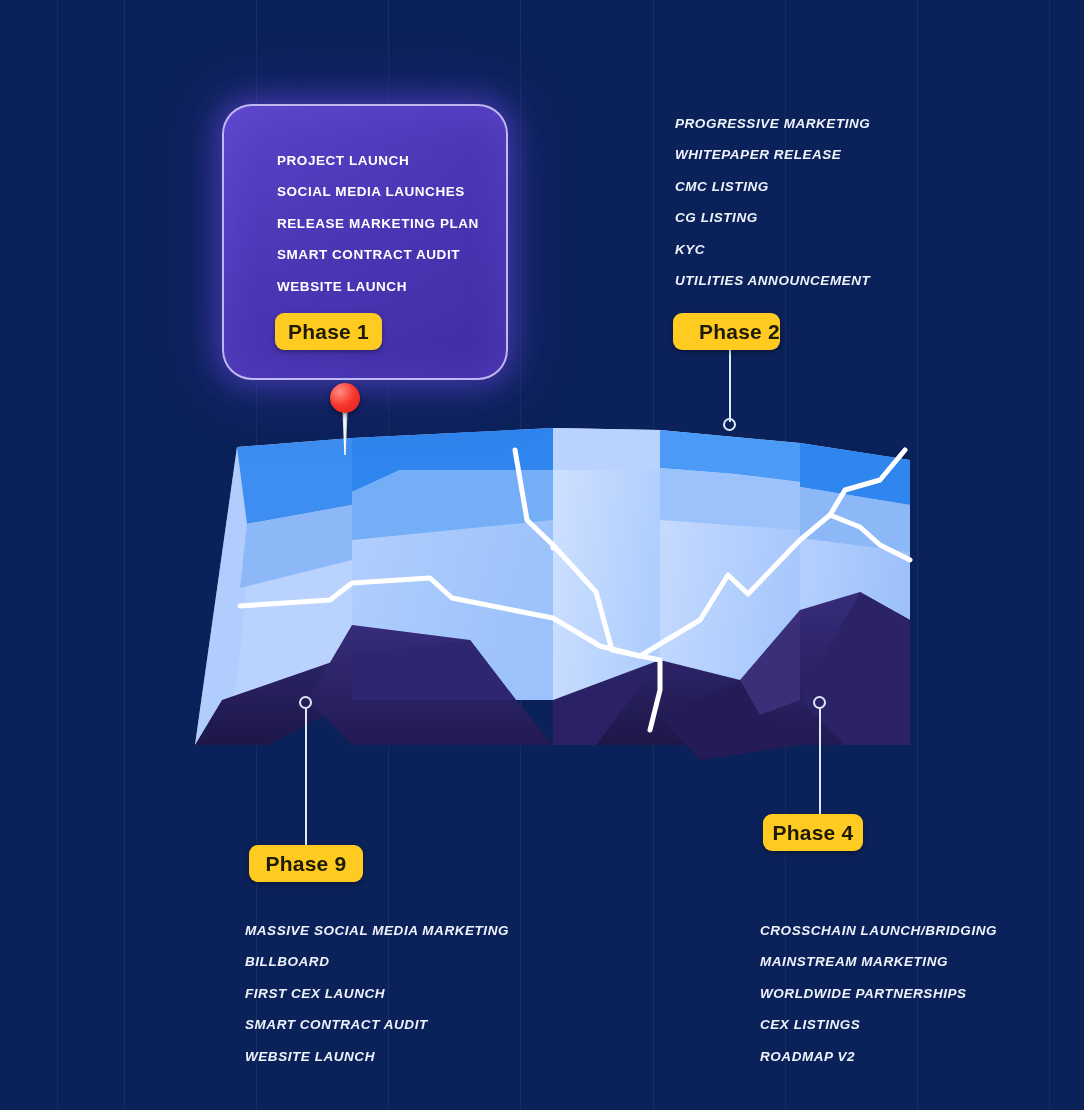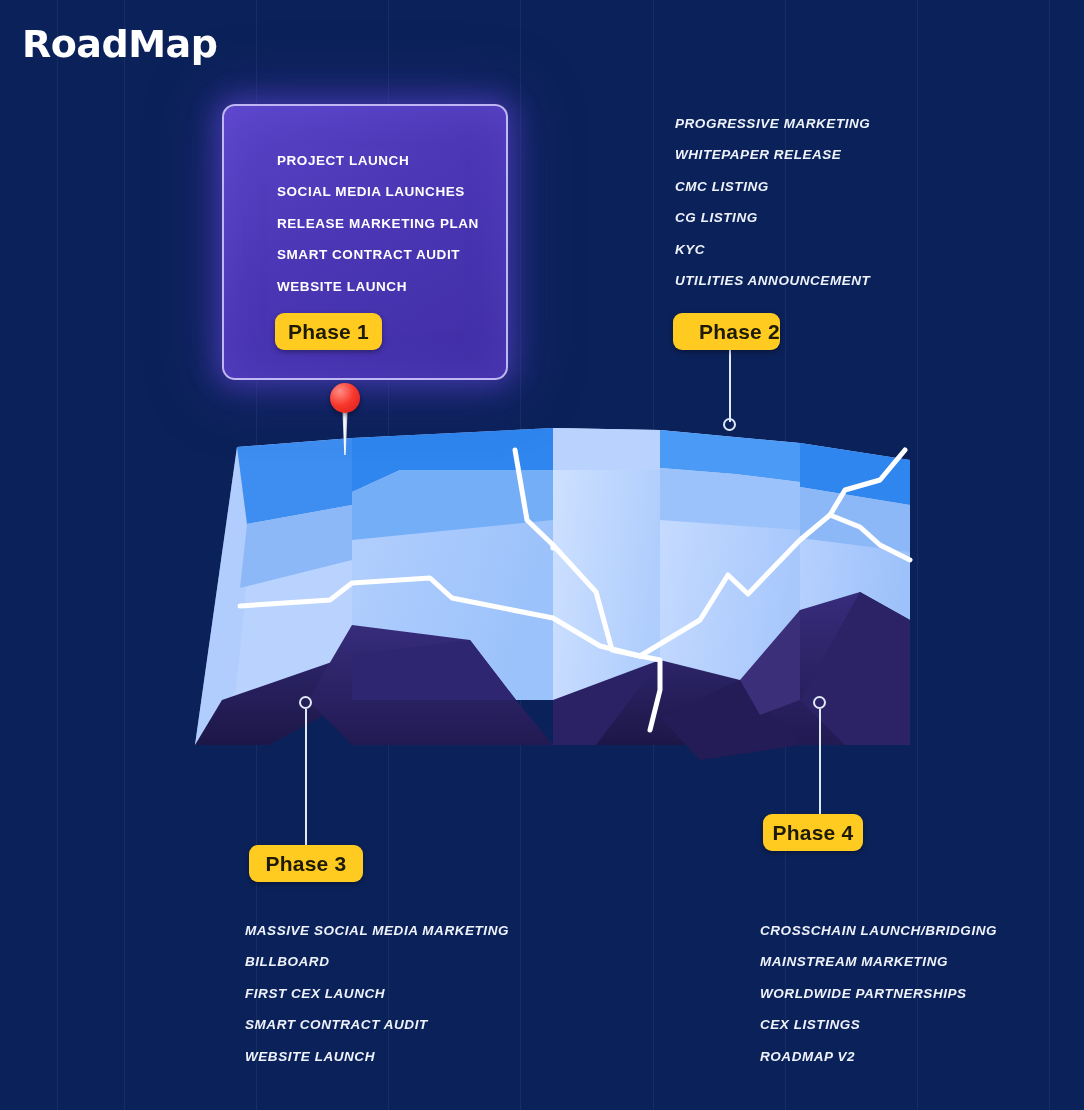--- a/index.html
+++ b/index.html
@@ -24,21 +24,21 @@
     position:absolute;left:22px;top:22px;
     font-size:38px;font-weight:700;color:#ffffff;
     letter-spacing:-0.5px;
     font-family:"DejaVu Sans", sans-serif;
     white-space:nowrap;
   }
 
   
   .card{
     position:absolute;left:222px;top:104px;width:286px;height:276px;
-    border-radius:13px;
+    border-radius:30px;
     background:linear-gradient(150deg,#5a43c8 0%,#4b37b5 45%,#3f2da4 100%);
     border:2px solid rgba(213,206,255,0.85);
     box-shadow:0 0 26px 6px rgba(92,70,210,0.55),
                0 0 60px 16px rgba(70,54,170,0.35),
                inset 0 0 40px rgba(120,100,235,0.25);
     box-sizing:border-box;
   }
   .card ul{margin:0;padding:0;list-style:none;position:absolute;left:53px;top:39px;}
   .card ul li{
     font-size:13.5px;font-weight:700;color:#ffffff;
@@ -112,21 +112,20 @@
     <i style="left:124px"></i>
     <i style="left:256px"></i>
     <i style="left:388px"></i>
     <i style="left:520px"></i>
     <i style="left:653px"></i>
     <i style="left:785px"></i>
     <i style="left:917px"></i>
     <i style="left:1049px"></i>
   </div>
 
-  <div class="logo">RoadMap</div>
 
   <svg id="map" viewBox="0 0 1084 1110" xmlns="http://www.w3.org/2000/svg">
     <defs>
       <linearGradient id="gP1" x1="0" y1="0" x2="1" y2="0.4">
         <stop offset="0" stop-color="#b4d0fd"></stop>
           <stop offset="1" stop-color="#9cc2fb"></stop>
       </linearGradient>
       <linearGradient id="gP2" x1="0" y1="0" x2="1" y2="0.3">
         <stop offset="0" stop-color="#c8dcff"></stop>
           <stop offset="1" stop-color="#a8c8fc"></stop>
@@ -239,16 +238,16 @@
   <div class="connector" id="conn-p4"></div>
   <div class="ring" id="ring-p4"></div>
 
   <div class="pin">
     <div class="needle"></div>
     <div class="head"></div>
   </div>
 
   <button class="pill" id="pill-p1">Phase 1</button>
   <button class="pill" id="pill-p2">Phase 2</button>
-  <button class="pill" id="pill-p3">Phase 3</button>
+  <button class="pill" id="pill-p3">Phase 9</button>
   <button class="pill" id="pill-p4">Phase 4</button>
 
 </div>
 
 </body></html>

